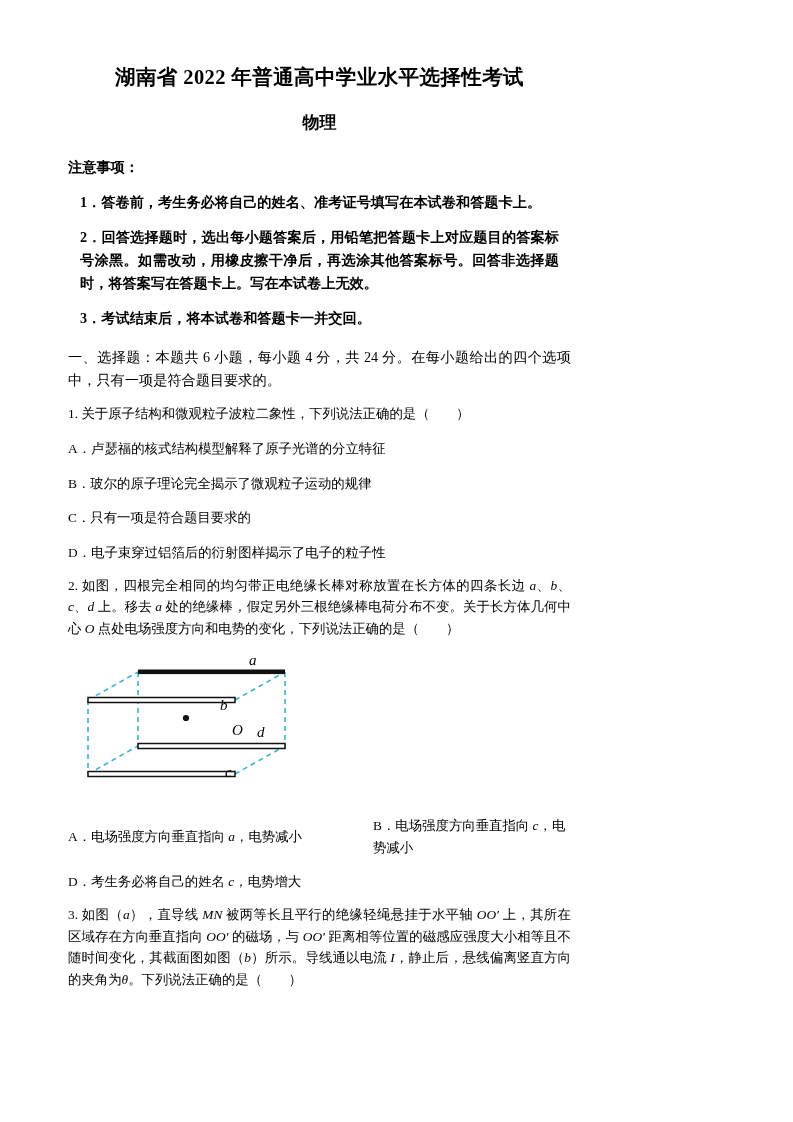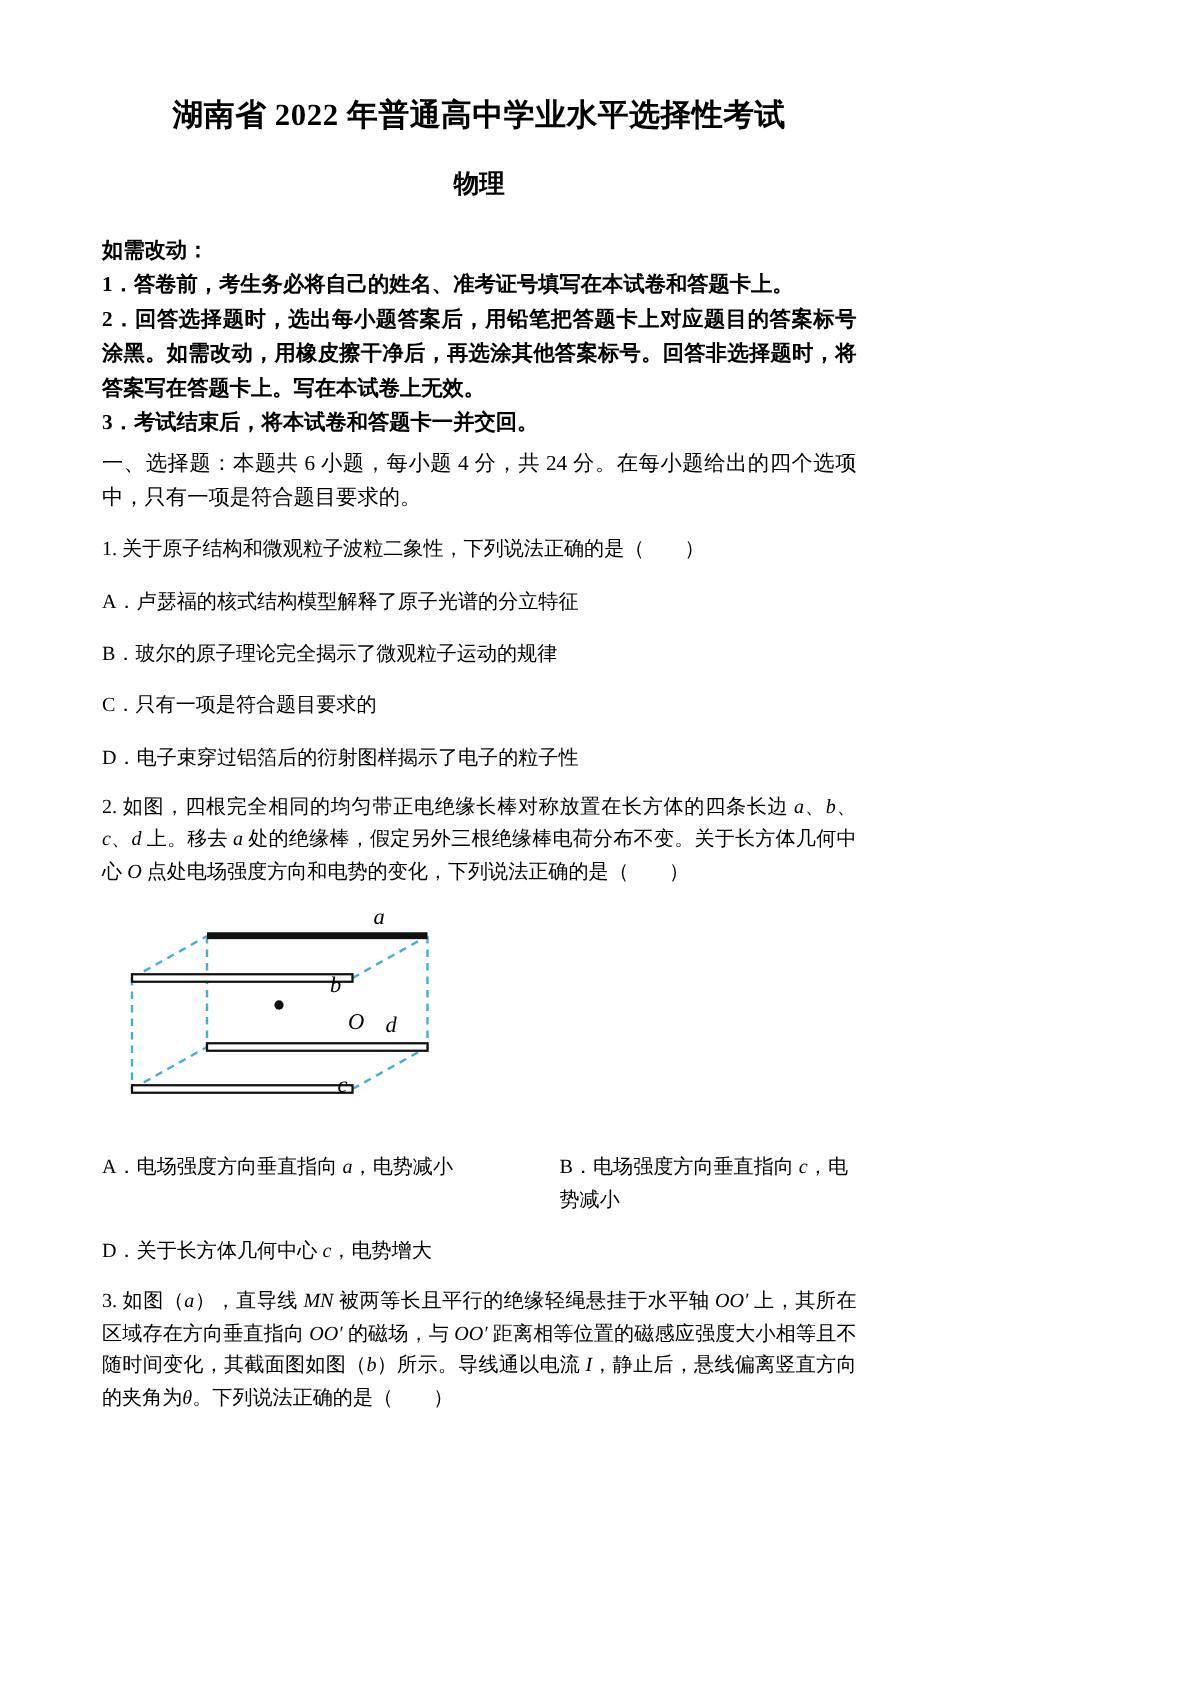--- a/index.html
+++ b/index.html
@@ -50,21 +50,21 @@
   .notice-head {
     font-size: 14.2px;
     font-weight: bold;
     line-height: 1.62;
     margin: 0;
   }
   .notice-item {
     font-size: 14.2px;
     font-weight: bold;
     line-height: 1.62;
-    margin: 0;
+    margin: 12px;
     text-align: justify;
     text-justify: inter-ideograph;
   }
 
   
   .section-head {
     font-size: 14.2px;
     font-weight: normal;
     line-height: 1.62;
     margin: 0;
@@ -84,20 +84,21 @@
   }
   .opt {
     font-size: 13.4px;
     line-height: 1.62;
     margin: 0;
     padding-top: 13px;
   }
   .opt-row {
     display: flex;
     padding-top: 13px;
+    align-items: center;
   }
   .opt-row .opt-col {
     font-size: 13.4px;
     line-height: 1.62;
   }
   .opt-col-a { width: 305px; flex: 0 0 305px; }
   .opt-col-b { flex: 1 1 auto; }
 
   .it {
     font-style: italic;
@@ -129,21 +130,21 @@
 </style>
 </head>
 <body>
 
 <div class="page">
 
   <h1 class="doc-title">湖南省 2022 年普通高中学业水平选择性考试</h1>
   <h2 class="doc-subtitle">物理</h2>
 
   <div class="notice-wrap">
-    <p class="notice-head">如需改动：</p>
+    <p class="notice-head">注意事项：</p>
     <p class="notice-item">1．答卷前，考生务必将自己的姓名、准考证号填写在本试卷和答题卡上。</p>
     <p class="notice-item">2．回答选择题时，选出每小题答案后，用铅笔把答题卡上对应题目的答案标号涂黑。如需改动，用橡皮擦干净后，再选涂其他答案标号。回答非选择题时，将答案写在答题卡上。写在本试卷上无效。</p>
     <p class="notice-item">3．考试结束后，将本试卷和答题卡一并交回。</p>
   </div>
 
   <p class="section-head">一、选择题：本题共 6 小题，每小题 4 分，共 24 分。在每小题给出的四个选项中，只有一项是符合题目要求的。</p>
 
   <p class="question"><span>1.</span> <span>关于原子结构和微观粒子波粒二象性，下列说法正确的是（　　）</span></p>
   <p class="opt">A．卢瑟福的核式结构模型解释了原子光谱的分立特征</p>
   <p class="opt">B．玻尔的原子理论完全揭示了微观粒子运动的规律</p>
@@ -196,18 +197,18 @@
     <span class="fig-label" id="fig-label-O">O</span>
     <span class="fig-label" id="fig-label-d">d</span>
     <span class="fig-label" id="fig-label-c">c</span>
   </div>
 
   <div class="opt-row">
     <div class="opt-col opt-col-a"><span>A．电场强度方向垂直指向 </span><span class="it">a</span><span>，电势减小</span></div>
     <div class="opt-col opt-col-b"><span>B．电场强度方向垂直指向 </span><span class="it">c</span><span>，电势减小</span></div>
   </div>
   <div class="opt-row">
-    <div class="opt-col opt-col-b"><span>D．关于长方体几何中心 </span><span class="it">c</span><span>，电势增大</span></div>
+    <div class="opt-col opt-col-b"><span>D．考生务必将自己的姓名 </span><span class="it">c</span><span>，电势增大</span></div>
   </div>
 
   <p class="question"><span>3.</span> <span>如图（</span><span class="it">a</span><span>），直导线 </span><span class="it">MN</span><span> 被两等长且平行的绝缘轻绳悬挂于水平轴 </span><span class="it">OO′</span><span> 上，其所在区域存在方向垂直指向 </span><span class="it">OO′</span><span> 的磁场，与 </span><span class="it">OO′</span><span> 距离相等位置的磁感应强度大小相等且不随时间变化，其截面图如图（</span><span class="it">b</span><span>）所示。导线通以电流 </span><span class="it">I</span><span>，静止后，悬线偏离竖直方向的夹角为</span><span class="it">θ</span><span>。下列说法正确的是（　　）</span></p>
 
 </div>
 
 </body></html>

